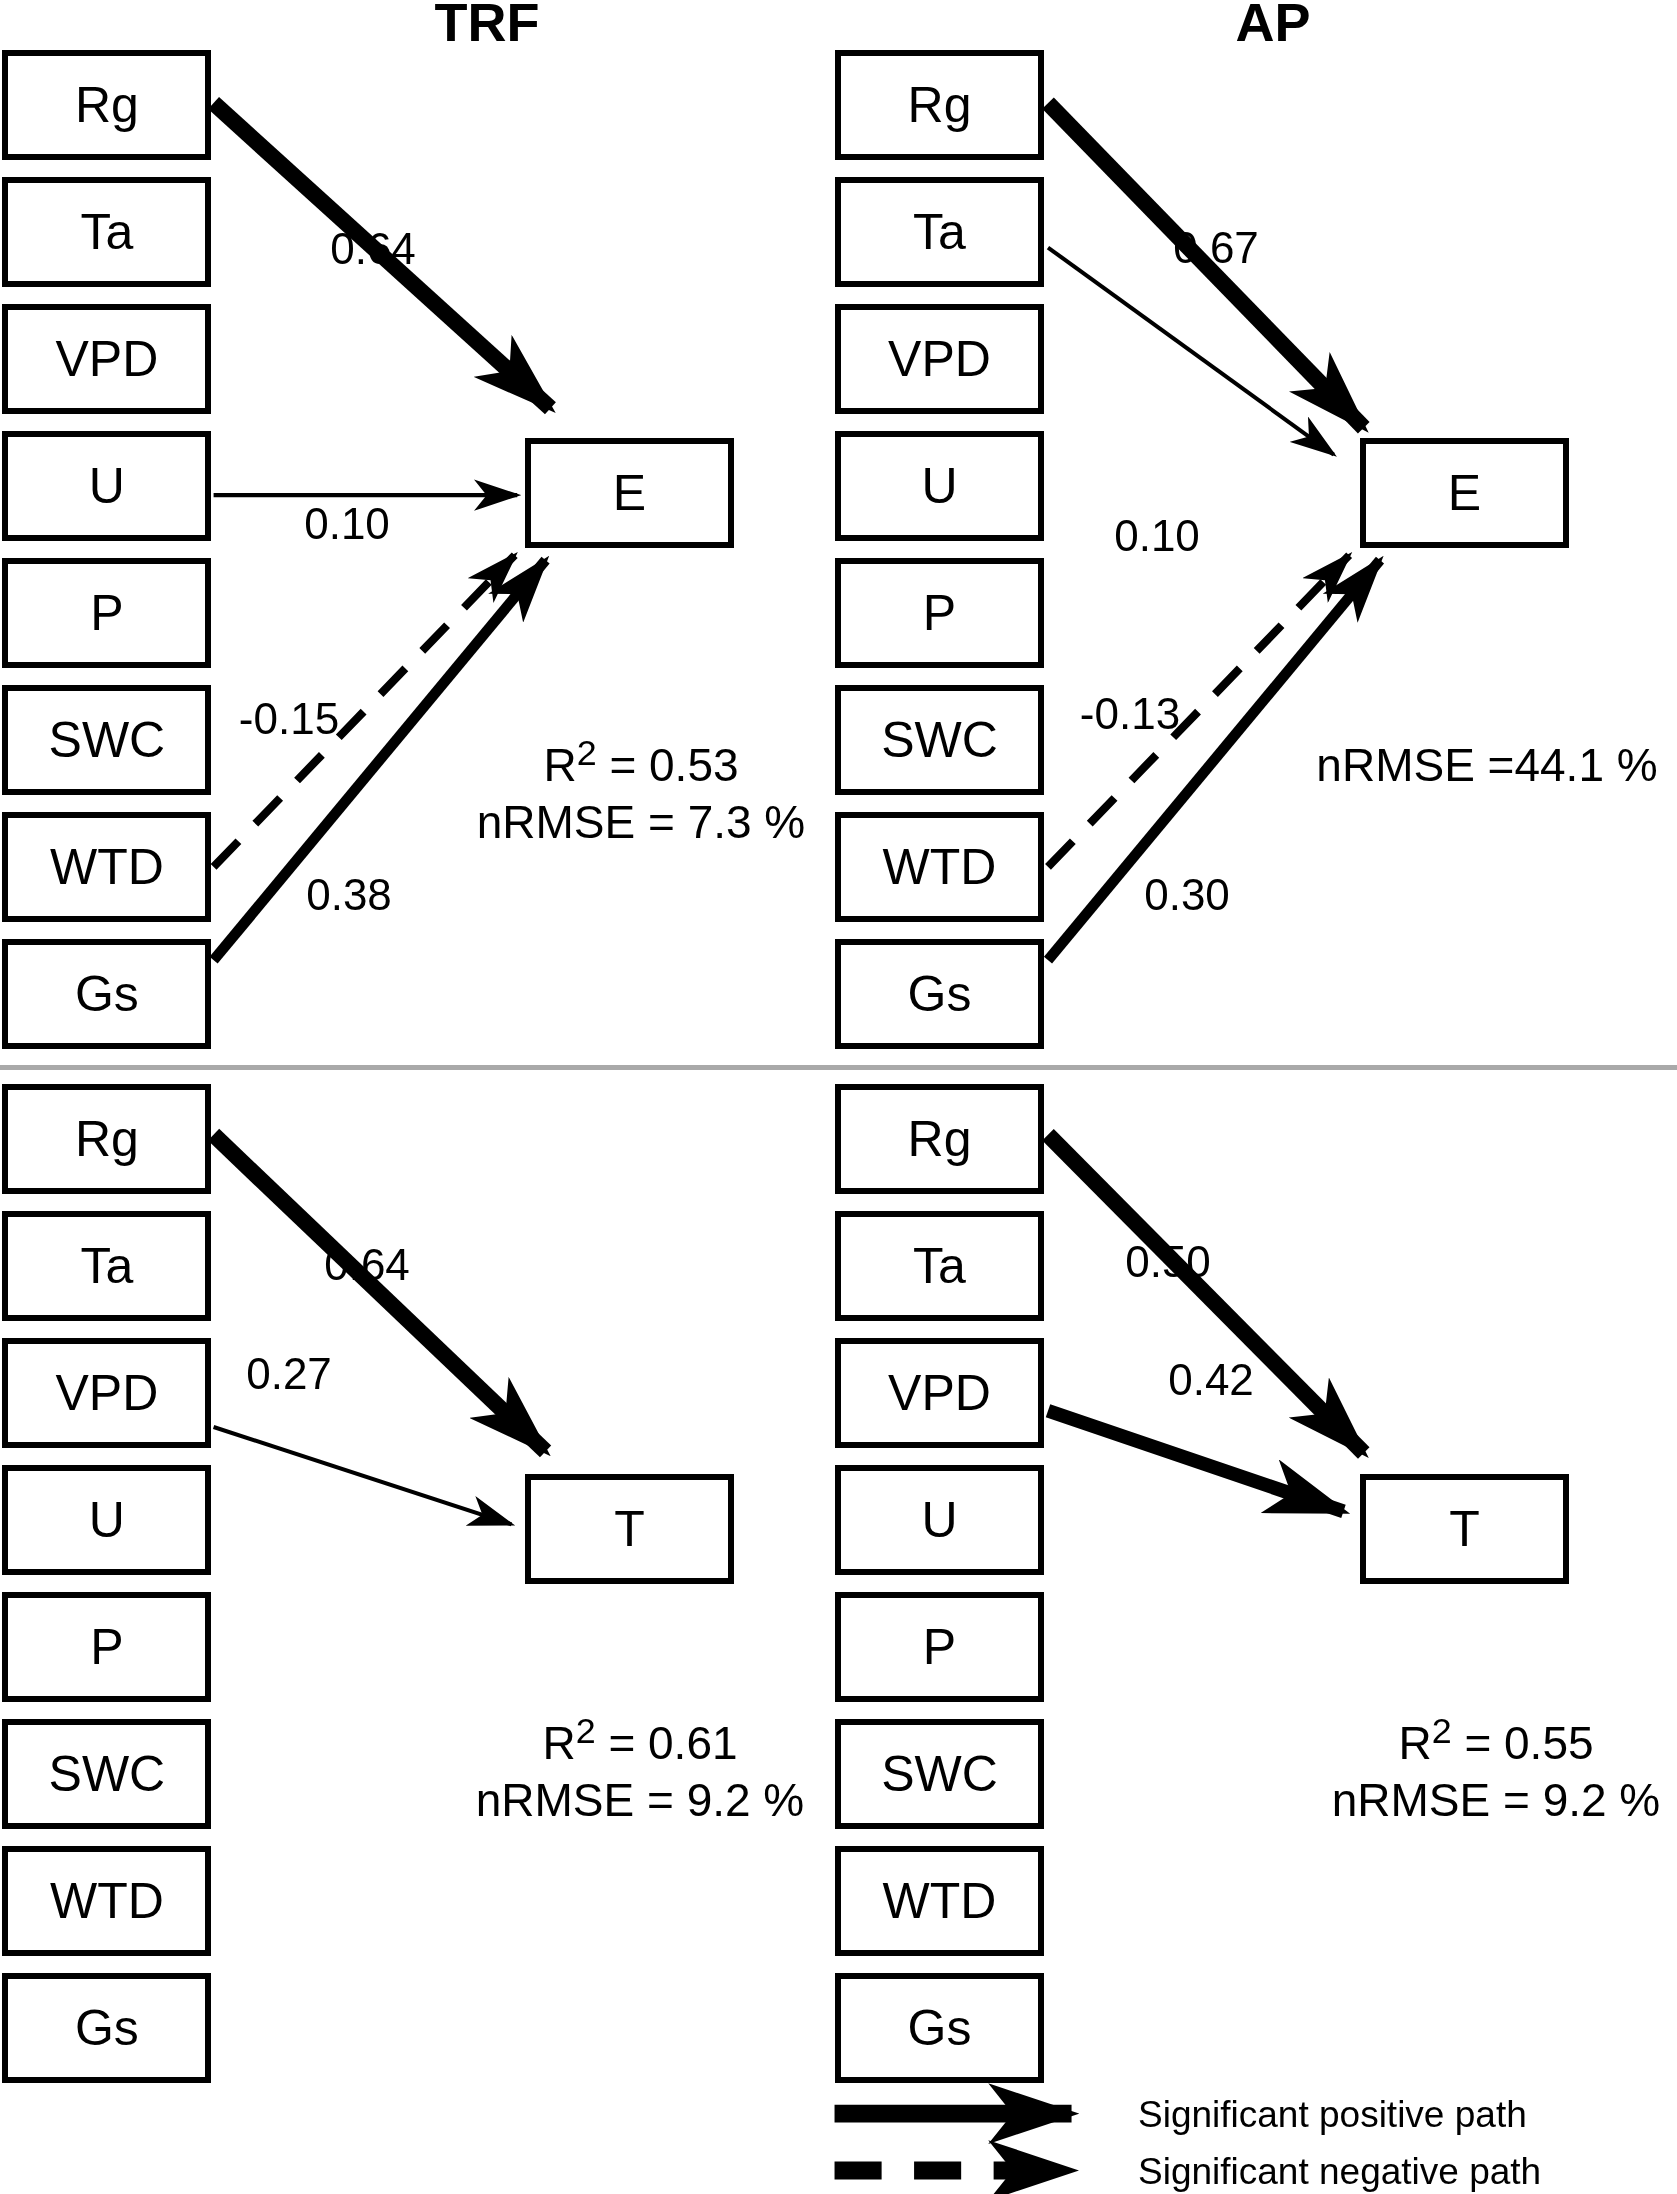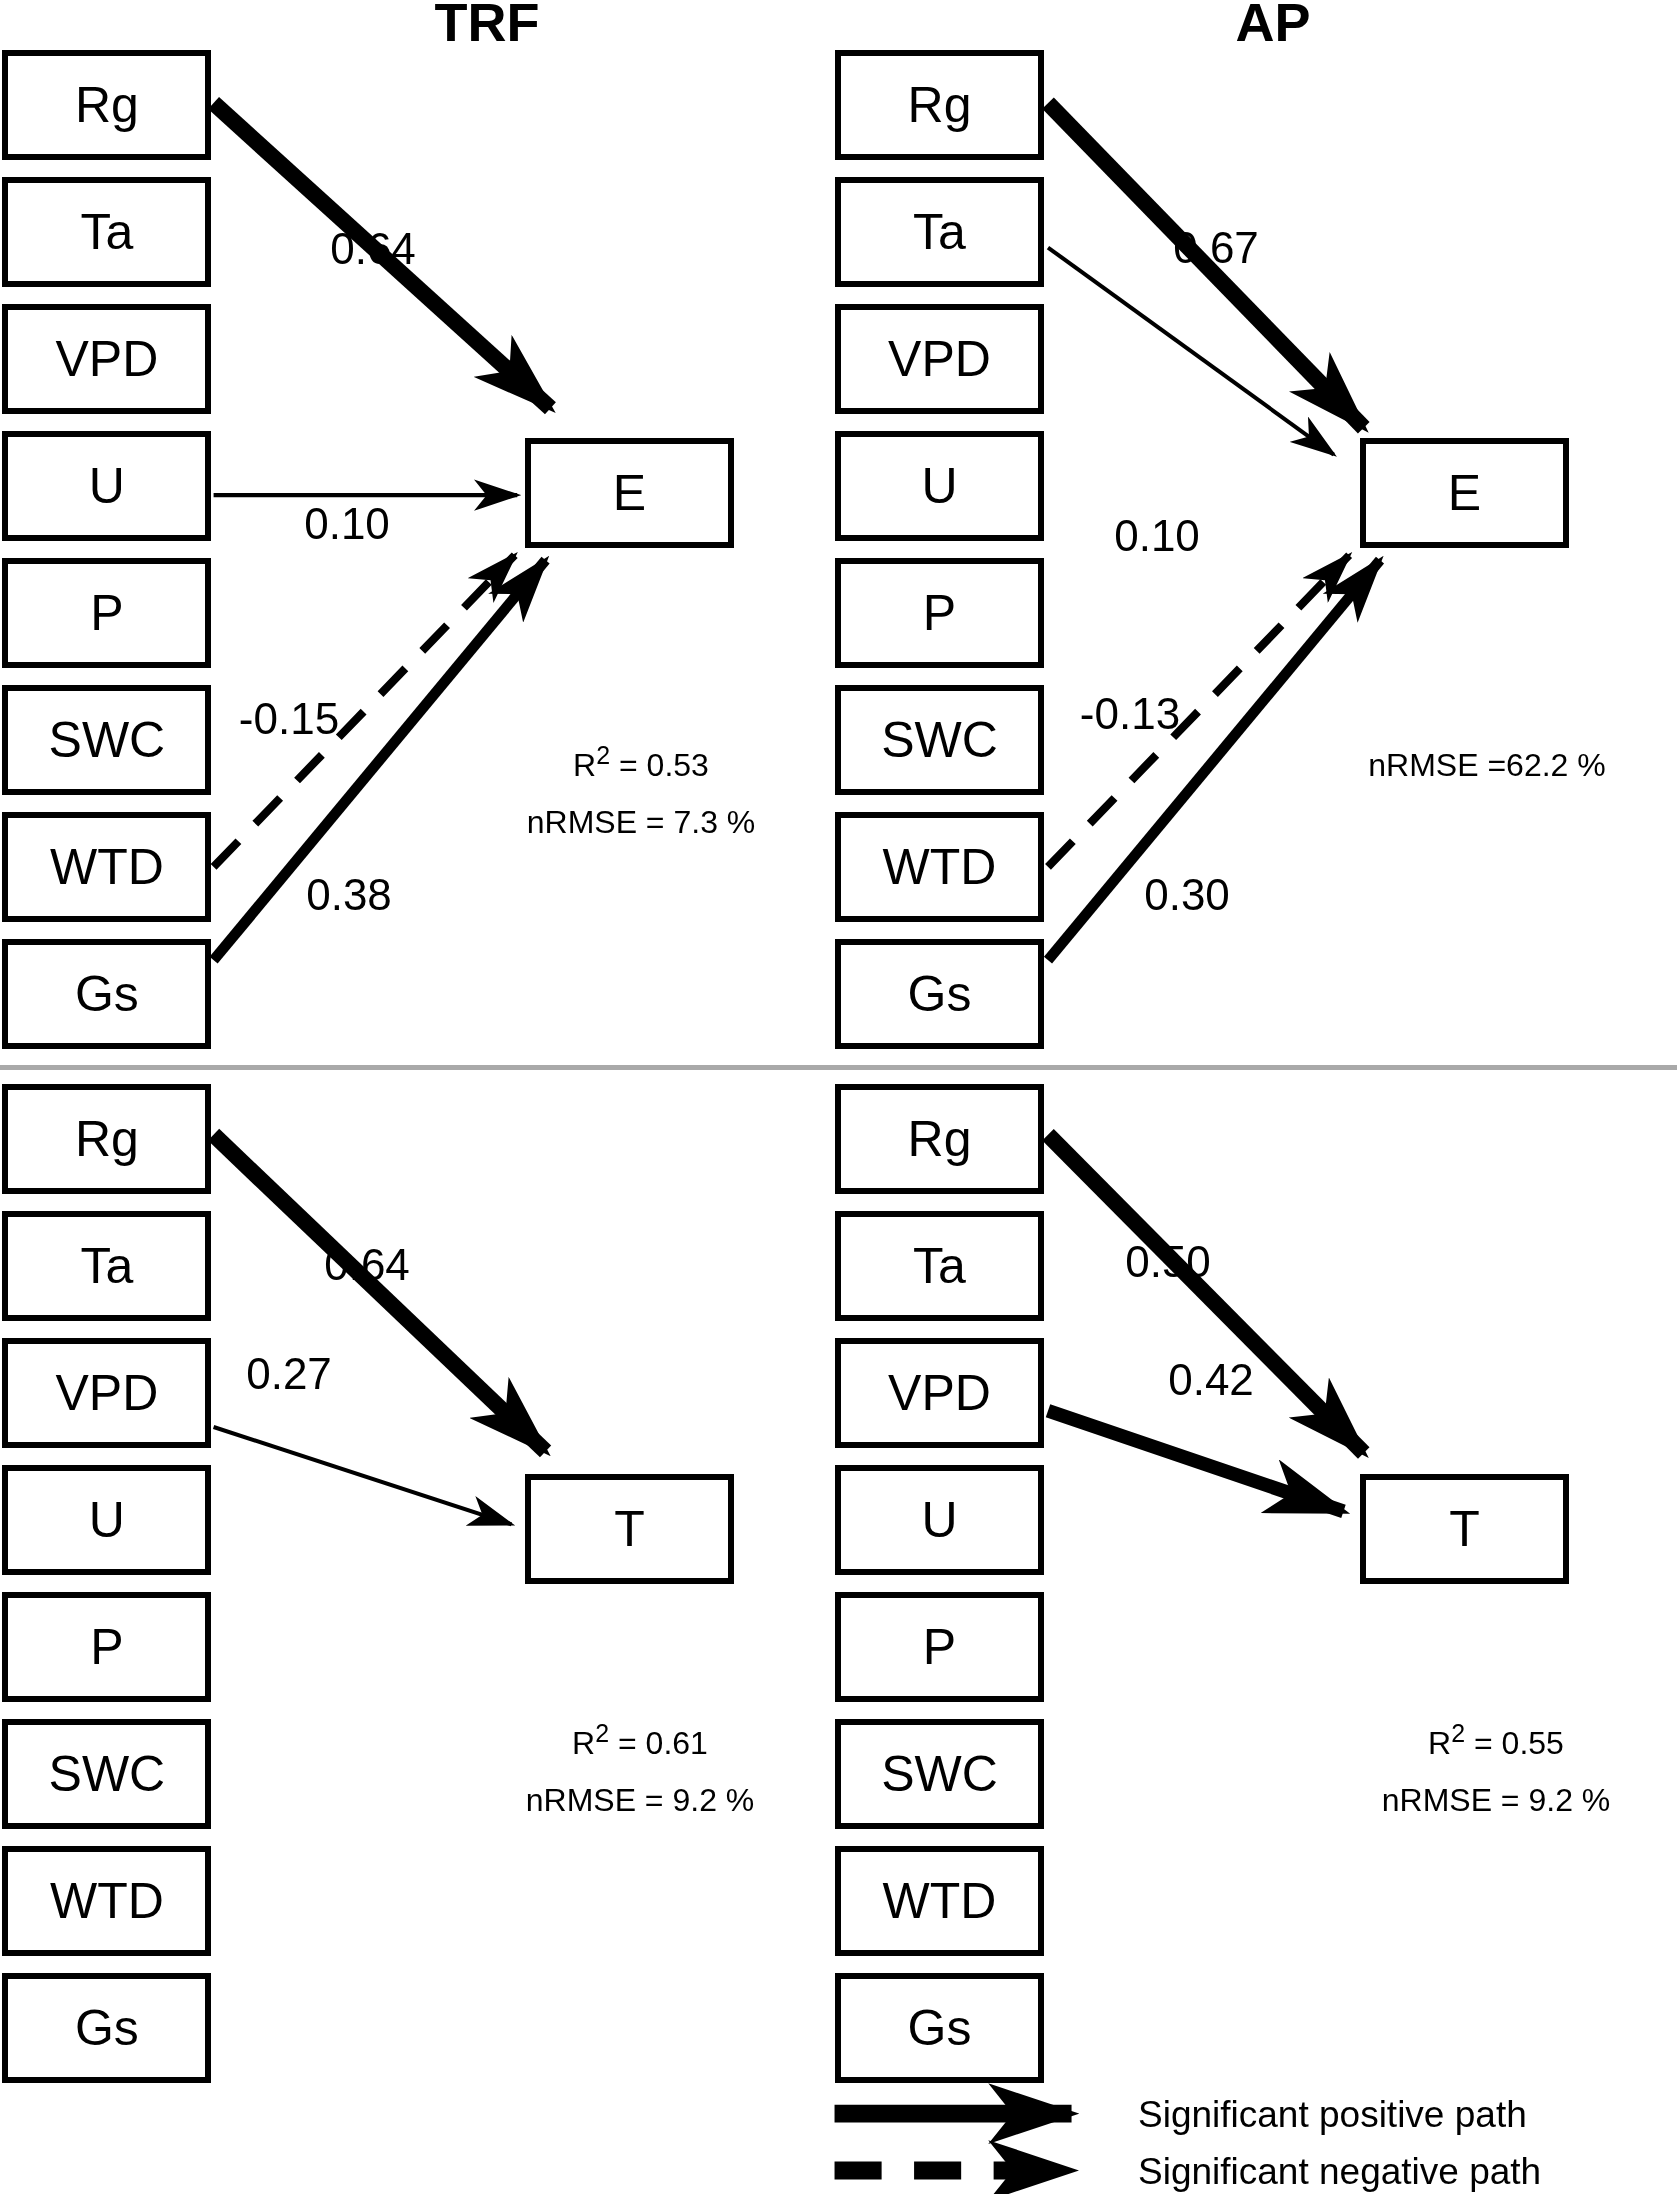--- a/index.html
+++ b/index.html
@@ -63,21 +63,21 @@
   .coef {
     position: absolute;
     transform: translate(-50%, -50%);
     font-size: 44px; line-height: 1;
     white-space: nowrap;
   }
   .stats {
     position: absolute;
     transform: translateX(-50%);
     text-align: center;
-    font-size: 32px; line-height: 57px;
+    font-size: 46px; line-height: 57px;
     white-space: nowrap;
   }
   .stats sup { font-size: 0.78em; line-height: 0; }
 
   .divider {
     position: absolute;
     left: 0; top: 1065px;
     width: 1678px; height: 4.9px;
     background: #a9a9a9;
   }
@@ -201,21 +201,21 @@
   <div class="coef" style="left:289px;  top:1374px;">0.27</div>
 
   <div class="coef" style="left:1168px; top:1262px;">0.50</div>
   <div class="coef" style="left:1211px; top:1380px;">0.42</div>
 
   <div class="stats" style="left:641px; top:737px;">
     <div><span>R</span><sup>2</sup><span> = 0.53</span></div>
     <div>nRMSE = 7.3 %</div>
   </div>
   <div class="stats" style="left:1487px; top:737px;">
-    <div>nRMSE =62.2 %</div>
+    <div>nRMSE =44.1 %</div>
   </div>
   <div class="stats" style="left:640px; top:1715px;">
     <div><span>R</span><sup>2</sup><span> = 0.61</span></div>
     <div>nRMSE = 9.2 %</div>
   </div>
   <div class="stats" style="left:1496px; top:1715px;">
     <div><span>R</span><sup>2</sup><span> = 0.55</span></div>
     <div>nRMSE = 9.2 %</div>
   </div>
 

